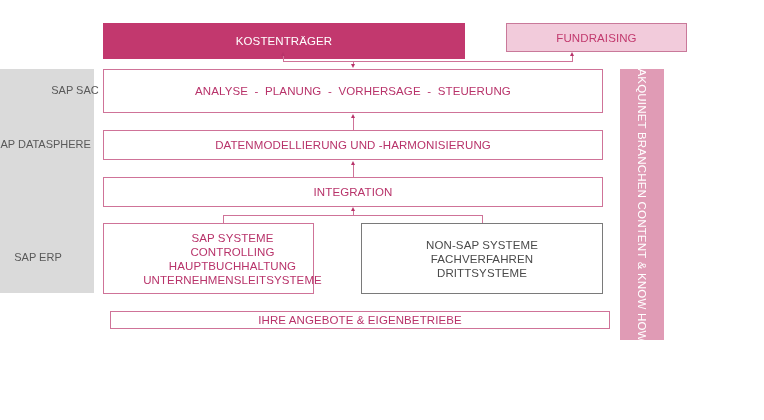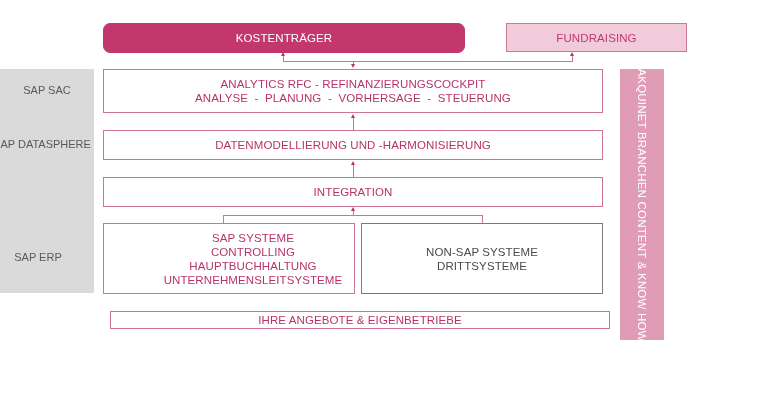--- a/index.html
+++ b/index.html
@@ -85,41 +85,40 @@
       border-right: 2.5px solid transparent;
     }
     .arrow-up { border-bottom: 4px solid #b8336a; }
     .arrow-down { border-top: 4px solid #b8336a; }
     .box .line-text { display: block; }
   </style>
 </head>
 <body>
 
 <div class="gray-panel"></div>
-<div class="panel-label" style="left:0;width:94px;top:84px;">SAP SAC</div>
+<div class="panel-label" style="left:0;width:94px;top:84px;padding-left:28px;">SAP SAC</div>
 <div class="panel-label" style="left:-10px;width:104px;top:138px;">SAP DATASPHERE</div>
 <div class="panel-label" style="left:0;width:76px;top:251px;">SAP ERP</div>
 
-<div class="box filled" style="left:103px;top:23px;width:362px;height:30px;border-radius:7px;">
+<div class="box filled" style="left:103px;top:23px;width:362px;height:36px;">
   <span>KOSTENTRÄGER</span>
 </div>
 <div class="box light" style="left:482px;top:23px;width:181px;height:29px;">
   <span>FUNDRAISING</span>
 </div>
 
 <div class="line" style="left:283px;top:61px;width:290px;height:1px;"></div>
 <div class="line" style="left:283px;top:54px;width:1px;height:7px;"></div>
 <div class="arrow-up" style="left:281px;top:52px;"></div>
 <div class="line" style="left:572px;top:54px;width:1px;height:7px;"></div>
 <div class="arrow-up" style="left:570px;top:52px;"></div>
 <div class="line" style="left:353px;top:61px;width:1px;height:5px;"></div>
 <div class="arrow-down" style="left:351px;top:64px;"></div>
 
 <div class="box" style="left:103px;top:69px;width:500px;height:44px;">
-  <span class="line-text">ANALYTICS RFC - REFINANZIERUNGSCOCKPIT</span>
   <span class="line-text" style="white-space:pre;">ANALYSE  -  PLANUNG  -  VORHERSAGE  -  STEUERUNG</span>
 </div>
 
 <div class="line" style="left:353px;top:117px;width:1px;height:13px;"></div>
 <div class="arrow-up" style="left:351px;top:114px;"></div>
 
 <div class="box" style="left:103px;top:130px;width:500px;height:30px;">
   <span>DATENMODELLIERUNG UND -HARMONISIERUNG</span>
 </div>
 
@@ -129,29 +128,30 @@
 <div class="box" style="left:103px;top:177px;width:500px;height:30px;">
   <span>INTEGRATION</span>
 </div>
 
 <div class="line" style="left:353px;top:210px;width:1px;height:5px;"></div>
 <div class="arrow-up" style="left:351px;top:207px;"></div>
 <div class="line" style="left:223px;top:215px;width:260px;height:1px;"></div>
 <div class="line" style="left:223px;top:215px;width:1px;height:8px;"></div>
 <div class="line" style="left:482px;top:215px;width:1px;height:8px;"></div>
 
-<div class="box" style="left:103px;top:223px;width:252px;height:71px;padding-left:48px;">
+<div class="box" style="left:103px;top:223px;width:211px;height:71px;padding-left:48px;">
   <span class="line-text">SAP SYSTEME</span>
   <span class="line-text">CONTROLLING</span>
   <span class="line-text">HAUPTBUCHHALTUNG</span>
   <span class="line-text">UNTERNEHMENSLEITSYSTEME</span>
 </div>
 
 <div class="box gray" style="left:361px;top:223px;width:242px;height:71px;">
   <span class="line-text">NON-SAP SYSTEME</span>
+  <span class="line-text">FACHVERFAHREN</span>
   <span class="line-text">DRITTSYSTEME</span>
 </div>
 
 <div class="box" style="left:110px;top:311px;width:500px;height:18px;">
   <span>IHRE ANGEBOTE &amp; EIGENBETRIEBE</span>
 </div>
 
 <div class="vbar">
   <span class="vbar-text">AKQUINET BRANCHEN CONTENT &amp; KNOW HOW</span>
 </div>

